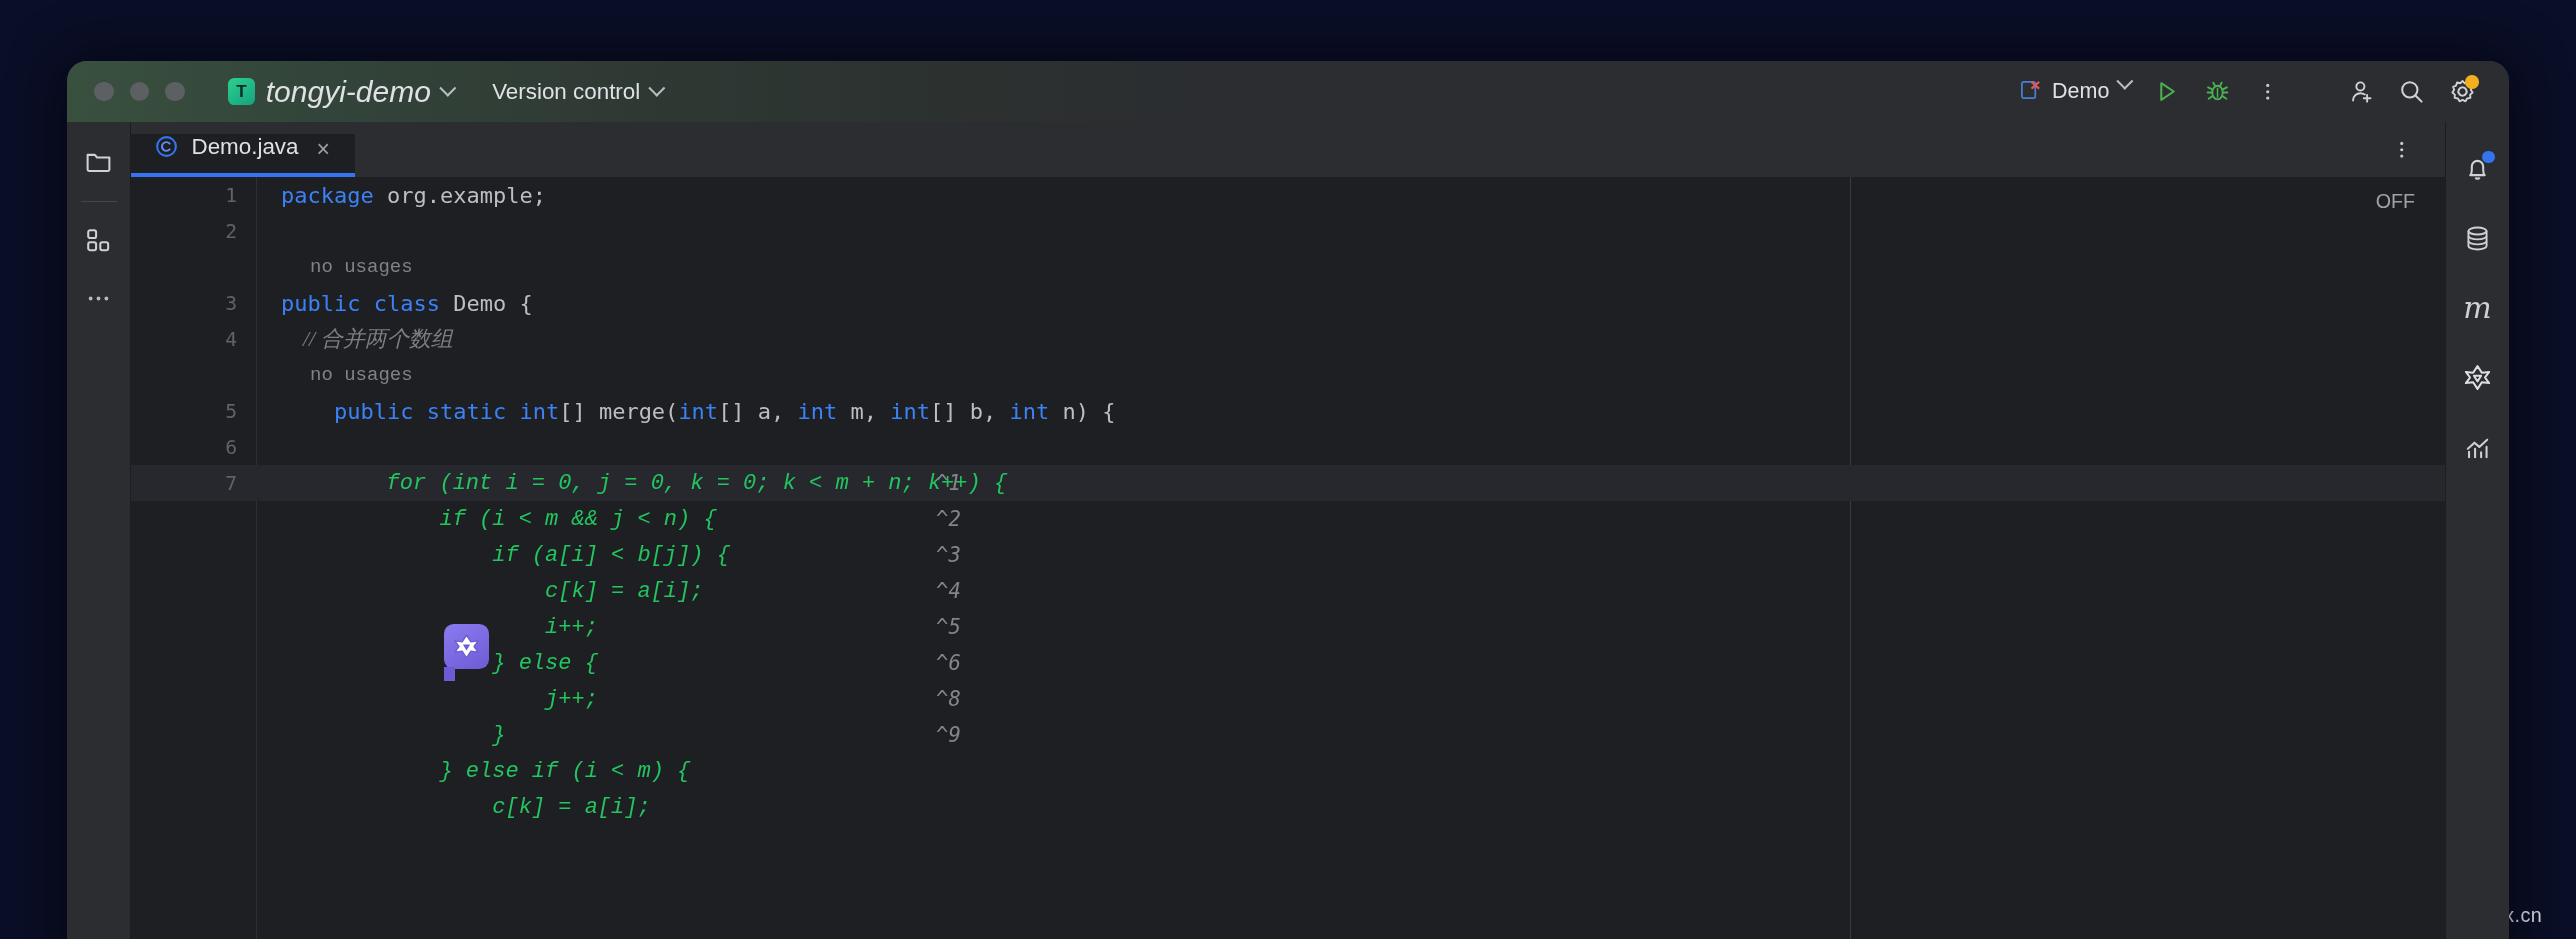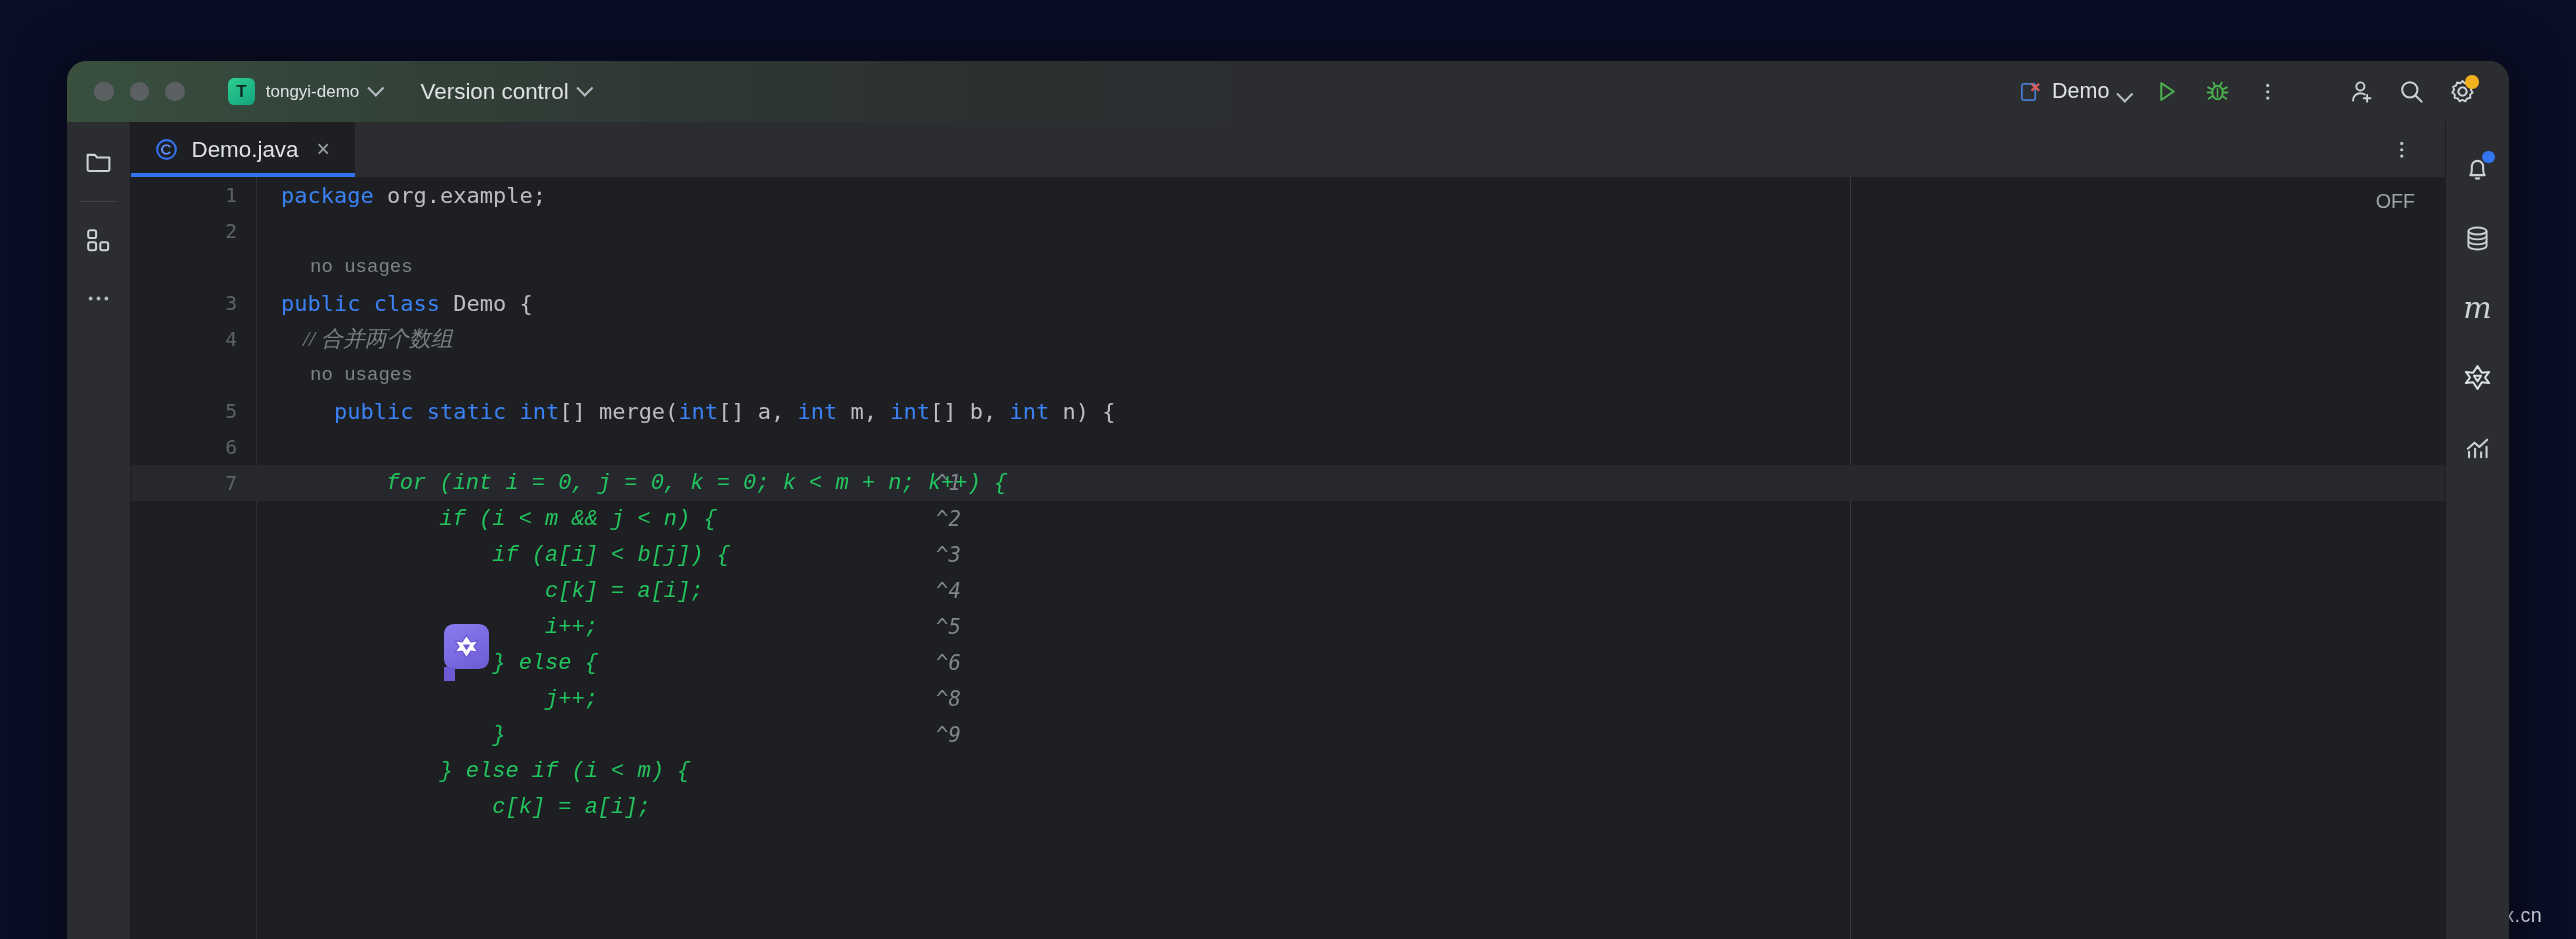--- a/index.html
+++ b/index.html
@@ -36,47 +36,47 @@
   .traffic{ display:flex; gap:16px; margin-left:27px; }
   .dot{ width:19.7px; height:19.7px; border-radius:50%; background:#5d6063; }
   .proj{ display:flex; align-items:center; gap:10.7px; margin-left:43px; }
   .proj-badge{
     width:27px;height:27px;border-radius:6.3px;
     background:linear-gradient(145deg,#2ecf8f,#14a37f);
     color:#0d2b22; font-size:17px; font-weight:700;
     display:flex;align-items:center;justify-content:center;
     font-family:"Liberation Sans", sans-serif;
   }
-  .proj-name{ color:#dfe1e5; font-size:17px; }
+  .proj-name{ color:#dfe1e5; font-size:30px;font-style:italic; }
   .chev{ display:inline-block; width:11.6px; height:11.6px; border-right:2.1px solid #b9bcc2; border-bottom:2.1px solid #b9bcc2; transform:rotate(45deg) translate(-2.7px,-2.7px); }
   .vcs{ color:#dfe1e5; font-size:22.4px; margin-left:39px; display:flex; align-items:center; gap:10.7px;justify-content:space-between; }
   .tb-right{ margin-left:auto; display:flex; align-items:center; gap:3.6px; padding-right:23px; }
-  .runcfg{ display:flex; align-items:flex-end; gap:9.8px; color:#dfe1e5; font-size:21.5px; padding:5.4px 9px; border-radius:6.3px; }
+  .runcfg{ display:flex; align-items:flex-start; gap:9.8px; color:#dfe1e5; font-size:21.5px; padding:5.4px 9px; border-radius:6.3px; }
   .tb-ico{ width:47px; height:47px; display:flex; align-items:center; justify-content:center; border-radius:7.2px; position:relative; }
   .tb-gap{ width:39px; }
 
   
   .body{ display:flex; height:878px; }
 
   
   .leftbar{
     width:64px; background:#2b2d30; padding-top:14.3px;
     display:flex; flex-direction:column; align-items:center; gap:7.2px;
     border-right:0.9px solid #1c1d20;
   }
   .sb-ico{ width:50px; height:50px; display:flex; align-items:center; justify-content:center; border-radius:7.2px; }
   .sb-div{ width:36px; height:0.9px; background:#43454a; margin:7.2px 0; }
 
   
   .center{ flex:1; display:flex; flex-direction:column; background:#1e1f22; min-width:0; }
 
   .tabbar{ height:55px; background:#2b2d30; display:flex; align-items:stretch; position:relative; }
   .tab{
-    display:flex; align-items:center; gap:12.5px;
-    padding:0 19.7px 0 23px; position:relative; background:#1e1f22;
+    display:flex; gap:12.5px;
+    padding:0 19.7px 0 23px; position:relative; background:#1e1f22;margin-top:12px;
   }
   .tab-label{ color:#dfe1e5; font-size:22.4px; }
   .tab-underline{ position:absolute; left:0; right:0; bottom:0; height:3.6px; background:#3574f0; }
   .tab-close{ color:#9b9ea3; font-size:23px; line-height:1; padding:3.6px 5.4px; }
   .tabbar-right{ margin-left:auto; display:flex; align-items:center; padding-right:19.7px; }
 
   
   .editor{ position:relative; flex:1; background:#1e1f22; overflow:hidden; }
   .gutter-line{ position:absolute; left:125px; top:0; bottom:0; width:0.9px; background:#2d2f33; }
   .margin-line{ position:absolute; left:1719px; top:0; bottom:0; width:0.9px; background:#393b40; }

